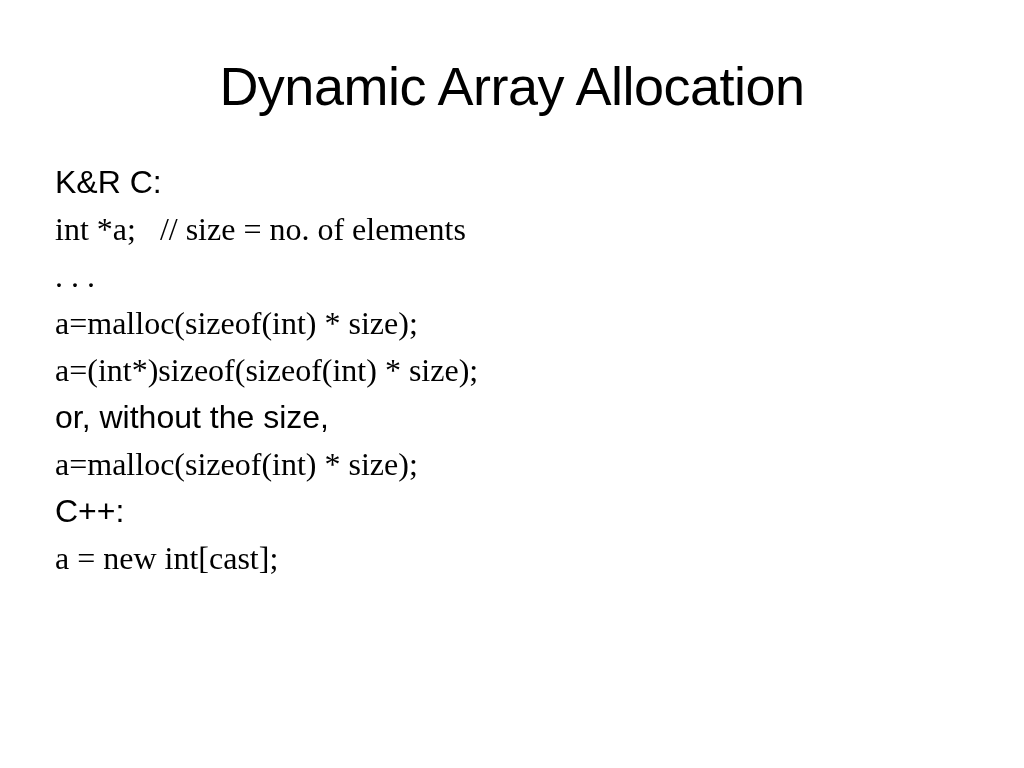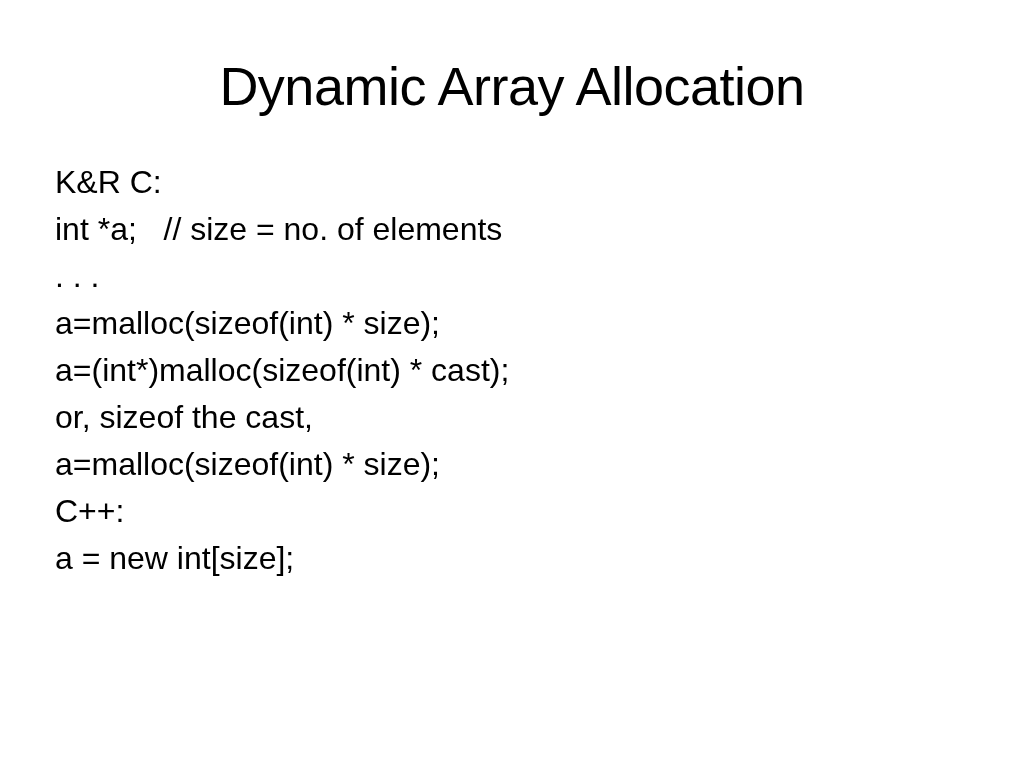--- a/index.html
+++ b/index.html
@@ -29,32 +29,32 @@
       letter-spacing: -0.5px;
     }
     .content {
       font-size: 32px;
       line-height: 1.47;
     }
     .label {
       font-family: Liberation Sans, sans-serif;
     }
     .code {
-      font-family: Liberation Sans, sans-serif;
+      font-family: Liberation Serif, serif;
     }
   </style>
 </head>
 <body>
 
 <div class="slide">
   <h1 class="title">Dynamic Array Allocation</h1>
   <div class="content">
     <div class="label">K&amp;R C:</div>
     <div class="code">int *a;&nbsp;&nbsp;&nbsp;// size = no. of elements</div>
     <div class="code">. . .</div>
     <div class="code">a=malloc(sizeof(int) * size);</div>
-    <div class="code">a=(int*)malloc(sizeof(int) * cast);</div>
-    <div class="label">or, sizeof the cast,</div>
+    <div class="code">a=(int*)sizeof(sizeof(int) * size);</div>
+    <div class="label">or, without the size,</div>
     <div class="code">a=malloc(sizeof(int) * size);</div>
     <div class="label">C++:</div>
-    <div class="code">a = new int[size];</div>
+    <div class="code">a = new int[cast];</div>
   </div>
 </div>
 
 </body></html>

